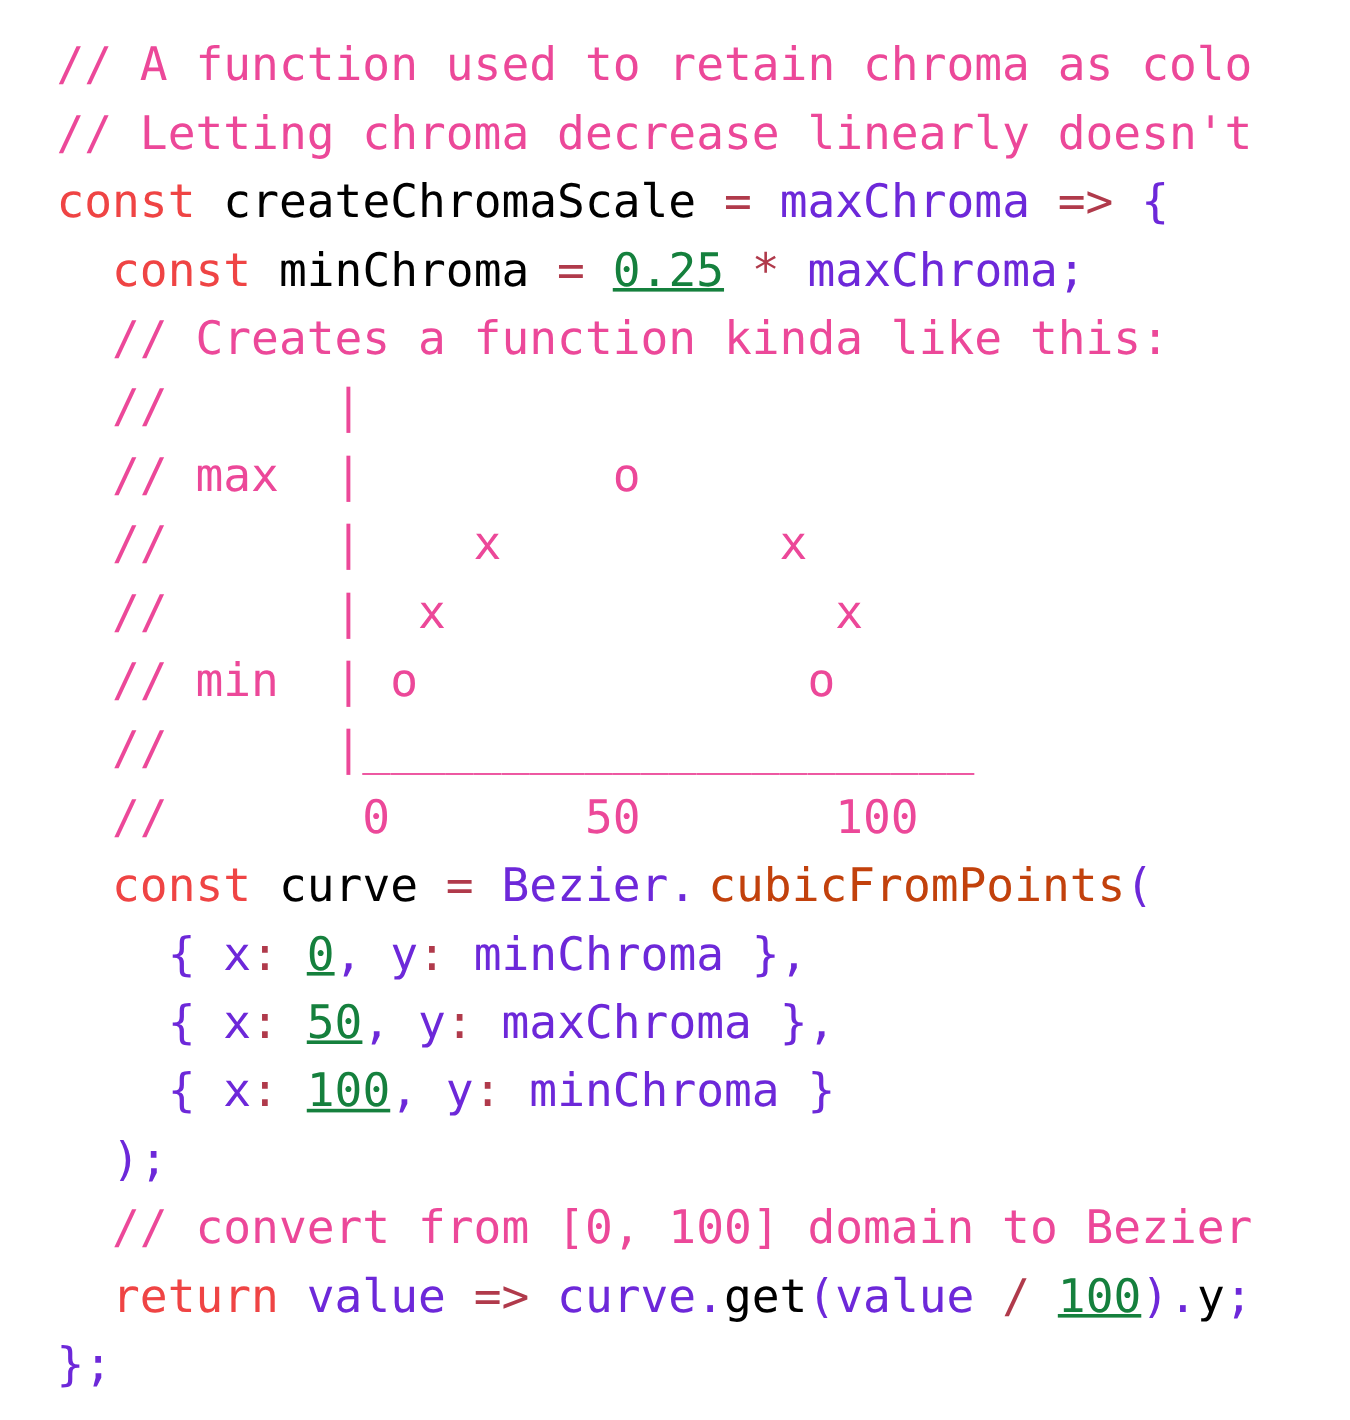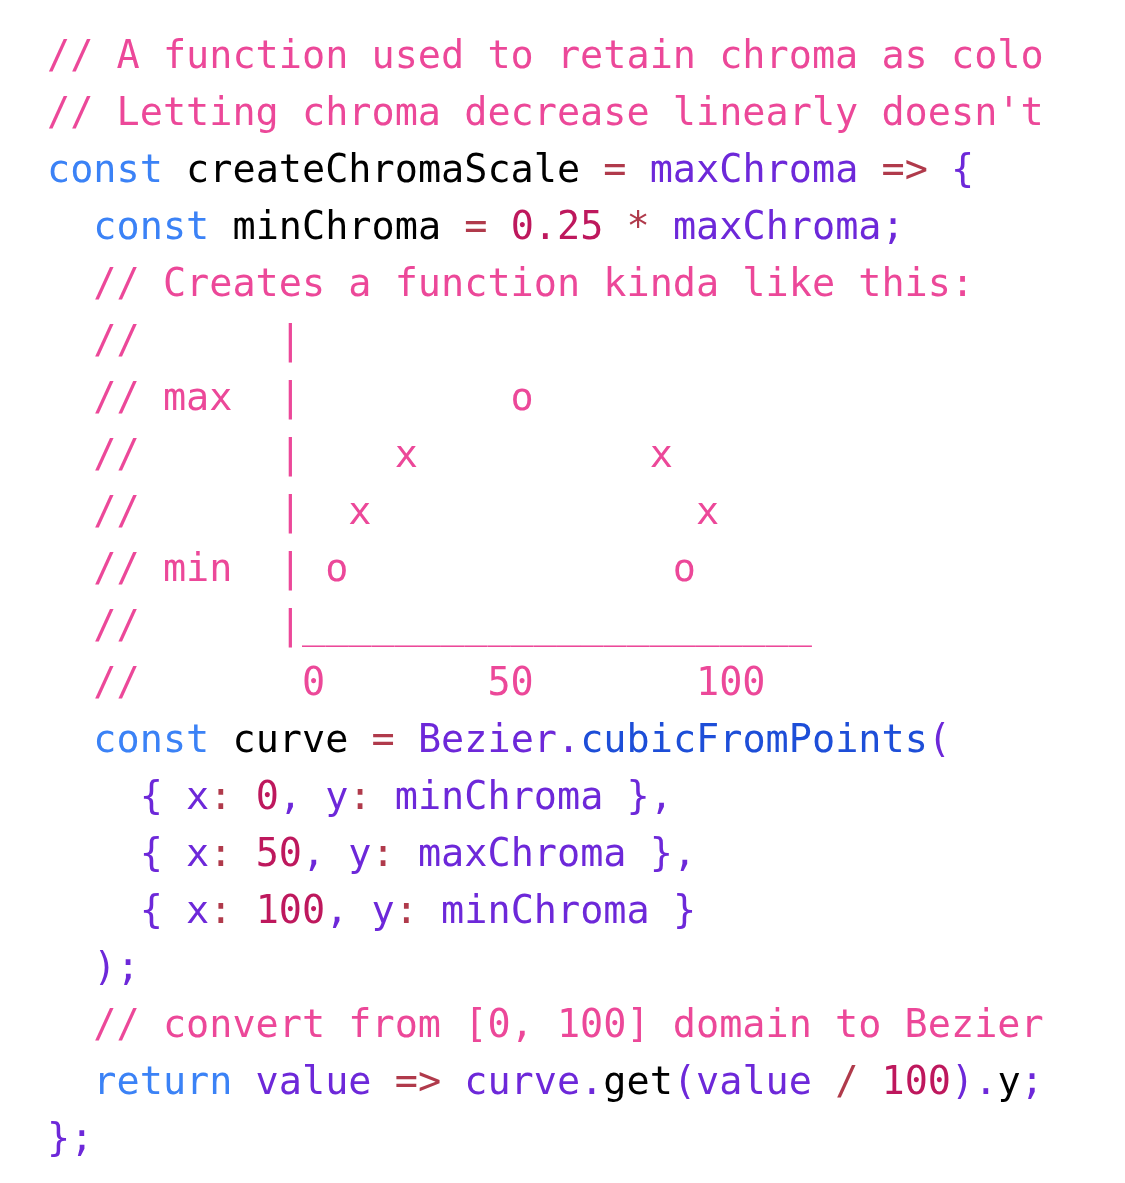--- a/index.html
+++ b/index.html
@@ -31,22 +31,22 @@
 
   .code-line {
     white-space: pre;
     height: 57px;
     display: block;
   }
 
   
   .tok-plain   { color: #6d28d9; }
   .tok-comment { color: #ec4899; }
-  .tok-keyword { color: #3b82f6; }
+  .tok-keyword { color: #ef4444; }
   .tok-operator{ color: #b03a4b; }
   .tok-punct-red { color: #b03a4b; }
-  .tok-number  { color: #be185d; }
-  .tok-method  { color: #1d4ed8; }
+  .tok-number  { color: #15803d; text-decoration: underline; }
+  .tok-method  { color: #c2410c; margin-left: 10px; }
 </style>
 </head>
 <body style="background: rgb(255, 255, 255);">
 
 <div id="code-block"><span class="code-line"><span class="tok-comment">// A function used to retain chroma as colo</span></span><span class="code-line"><span class="tok-comment">// Letting chroma decrease linearly doesn't</span></span><span class="code-line"><span class="tok-keyword">const</span><span class="tok-plain"> </span><span class="tok-identifier">createChromaScale</span><span class="tok-plain"> </span><span class="tok-operator">=</span><span class="tok-plain"> maxChroma </span><span class="tok-operator">=&gt;</span><span class="tok-plain"> {</span></span><span class="code-line"><span class="tok-plain">  </span><span class="tok-keyword">const</span><span class="tok-plain"> </span><span class="tok-identifier">minChroma</span><span class="tok-plain"> </span><span class="tok-operator">=</span><span class="tok-plain"> </span><span class="tok-number">0.25</span><span class="tok-plain"> </span><span class="tok-operator">*</span><span class="tok-plain"> maxChroma;</span></span><span class="code-line"><span class="tok-comment">  // Creates a function kinda like this:</span></span><span class="code-line"><span class="tok-comment">  //      |</span></span><span class="code-line"><span class="tok-comment">  // max  |         o</span></span><span class="code-line"><span class="tok-comment">  //      |    x          x</span></span><span class="code-line"><span class="tok-comment">  //      |  x              x</span></span><span class="code-line"><span class="tok-comment">  // min  | o              o</span></span><span class="code-line"><span class="tok-comment">  //      |______________________</span></span><span class="code-line"><span class="tok-comment">  //       0       50       100</span></span><span class="code-line"><span class="tok-plain">  </span><span class="tok-keyword">const</span><span class="tok-plain"> </span><span class="tok-identifier">curve</span><span class="tok-plain"> </span><span class="tok-operator">=</span><span class="tok-plain"> Bezier.</span><span class="tok-method">cubicFromPoints</span><span class="tok-plain">(</span></span><span class="code-line"><span class="tok-plain">    { x</span><span class="tok-punct-red">:</span><span class="tok-plain"> </span><span class="tok-number">0</span><span class="tok-plain">, y</span><span class="tok-punct-red">:</span><span class="tok-plain"> minChroma },</span></span><span class="code-line"><span class="tok-plain">    { x</span><span class="tok-punct-red">:</span><span class="tok-plain"> </span><span class="tok-number">50</span><span class="tok-plain">, y</span><span class="tok-punct-red">:</span><span class="tok-plain"> maxChroma },</span></span><span class="code-line"><span class="tok-plain">    { x</span><span class="tok-punct-red">:</span><span class="tok-plain"> </span><span class="tok-number">100</span><span class="tok-plain">, y</span><span class="tok-punct-red">:</span><span class="tok-plain"> minChroma }</span></span><span class="code-line"><span class="tok-plain">  );</span></span><span class="code-line"><span class="tok-comment">  // convert from [0, 100] domain to Bezier</span></span><span class="code-line"><span class="tok-plain">  </span><span class="tok-keyword">return</span><span class="tok-plain"> value </span><span class="tok-operator">=&gt;</span><span class="tok-plain"> curve.</span><span class="tok-property">get</span><span class="tok-plain">(value </span><span class="tok-operator">/</span><span class="tok-plain"> </span><span class="tok-number">100</span><span class="tok-plain">).</span><span class="tok-property">y</span><span class="tok-plain">;</span></span><span class="code-line"><span class="tok-plain">};</span></span></div>
 
 </body></html>

